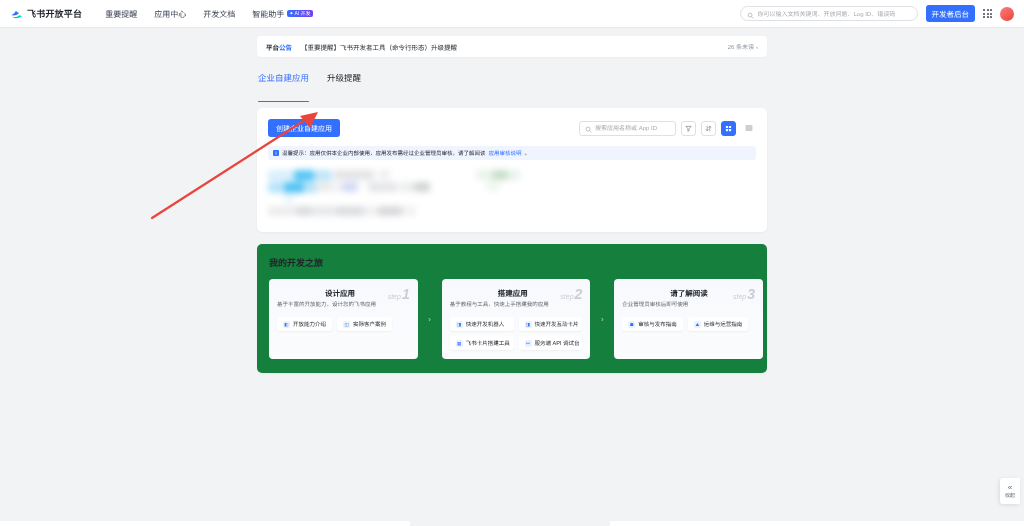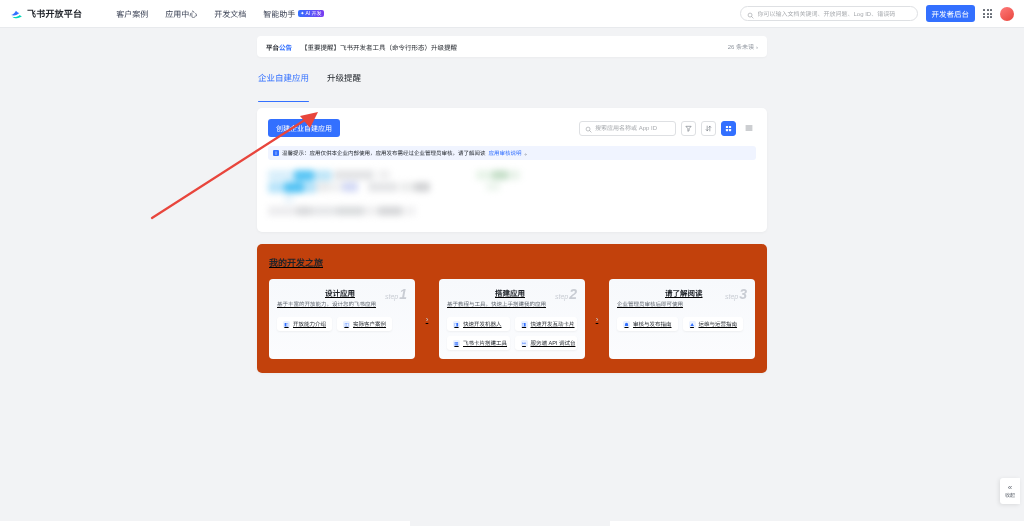--- a/index.html
+++ b/index.html
@@ -11,21 +11,21 @@
     overflow: hidden;
     -webkit-font-smoothing: antialiased;
   }
   .page { position: relative; width: 1024px; height: 526px; }
 
   
   .topnav {
     height: 28px; background: #ffffff; border-bottom: 1px solid #e8eaed;
     display: flex; align-items: center; padding: 0 10px; position: relative; z-index: 5;
   }
-  .brand { display: flex; align-items: center; gap: 4px; margin-right: 34px; }
+  .brand { display: flex; align-items: center; gap: 4px; margin-right: 23px; }
   .brand-logo { width: 13px; height: 13px; position: relative; flex: 0 0 auto; }
   .brand-name { font-size: 9px; font-weight: bold; color: #1f2329; letter-spacing: .2px; }
   .nav-items { display: flex; align-items: center; gap: 17px; }
   .nav-item {
     font-size: 8px; color: #3b4255; white-space: nowrap; cursor: pointer;
     display: flex; align-items: center; gap: 3px;
   }
   .ai-badge {
     background: linear-gradient(90deg,#3370ff,#7b3bf0); color:#fff;
     font-size: 5px; border-radius: 2px; padding: 1px 2px; line-height: 1;
@@ -118,23 +118,22 @@
     font-size: 4.5px; display: flex; align-items: center; justify-content: center; flex: 0 0 auto;
   }
   .tip a { color: #3370ff; text-decoration: none; }
 
   
   .blurred { margin-top: 10px; height: 48px; position: relative; filter: blur(3.2px); }
   .bl { position: absolute; border-radius: 2px; }
 
   
   .journey {
-    background: #c2410c; border-radius: 5px; margin-top: 12px; padding: 12px 12px 14px 12px;
+    background: #15803d; border-radius: 5px; margin-top: 12px; padding: 12px 4px 14px 12px;
     box-shadow: 0 1px 3px rgba(0,0,0,.04);
-    text-decoration: underline;
   }
   .journey-title { font-size: 9px; color: #1f2329; font-weight: bold; margin-bottom: 10px; }
   .steps { display: flex; gap: 9px; align-items: stretch; }
   .step {
     background: linear-gradient(180deg,#f7f9fc 0%,#fbfcfe 100%);
     border-radius: 4px; padding: 8px 8px 9px 8px; position: relative;
     display: flex; flex-direction: column;
   }
   .step.s1 { width: 160px; }
   .step.s2 { width: 160px; }
@@ -196,21 +195,21 @@
         <svg width="13" height="13" viewBox="0 0 24 24">
           <path d="M2 13c4-1 7-4 9-8 1.6 2.4 3.6 3.6 6.4 4.2C14 12 9 15 2 13z" fill="#3370ff"></path>
           <path d="M4 16c5 1.6 10 .4 14-3.2 1.6 1.6 3 2.4 4 2.6-4 3.4-12 5.6-18 .6z" fill="#00d6b9"></path>
         </svg>
       </span>
       <span class="brand-name">飞书开放平台</span>
     </div>
 
     <div class="nav-items">
       <div class="nav-item">
-        <span>客户案例</span>
+        <span>重要提醒</span>
       </div>
       <div class="nav-item">
         <span>应用中心</span>
       </div>
       <div class="nav-item">
         <span>开发文档</span>
       </div>
       <div class="nav-item">
         <span>智能助手</span>
         <span class="ai-badge">

